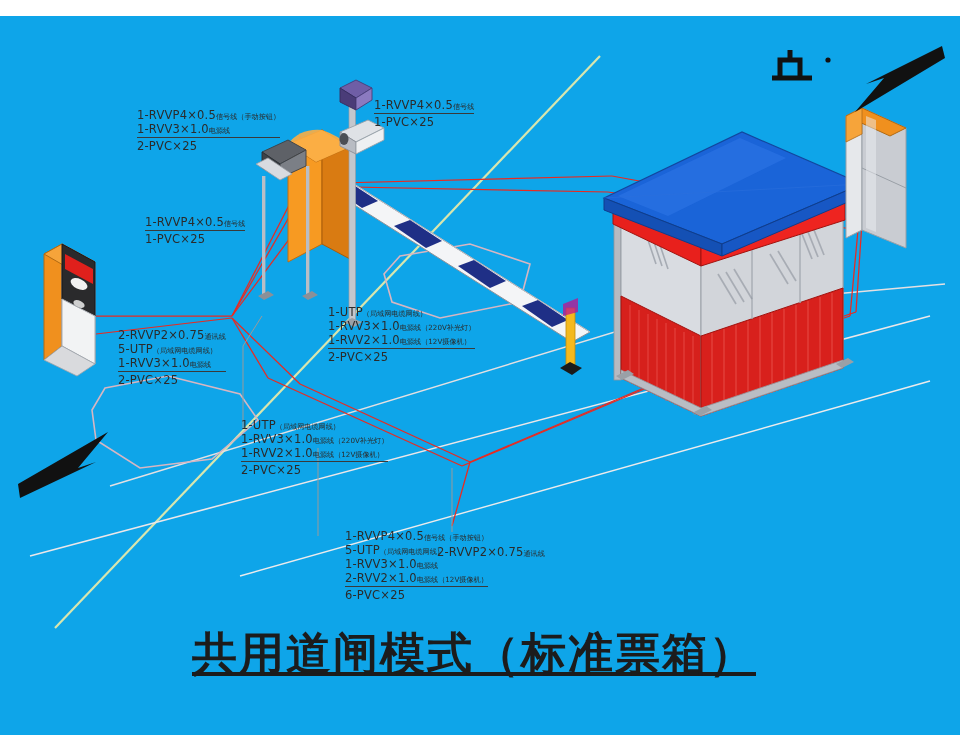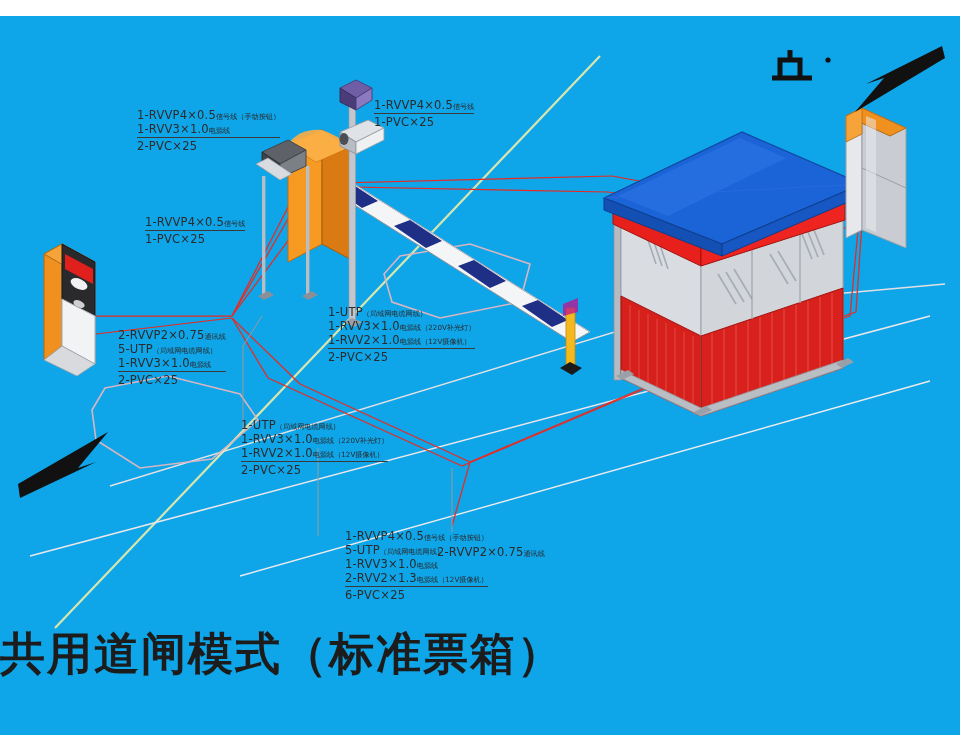--- a/index.html
+++ b/index.html
@@ -33,25 +33,27 @@
   .lbl .cn{ font-size:.62em; letter-spacing:0; }
   .lbl .rule{
     display:block;
     border-top:1px solid #3a3a3a;
     margin:1px 0 1px 0;
   }
   .title{
     position:absolute;
     left:0; top:608px;
     width:948px;
+    text-align:center;
     font-family:"DejaVu Sans","Liberation Sans",sans-serif;
     font-size:45px;
     font-weight:700;
     color:#1c1c1c;
     letter-spacing:2px;
+    text-decoration:underline;
   }
 </style>
 </head>
 <body>
 
 <div id="stage">
 
   <svg id="scene" viewBox="0 0 960 735">
 
     <g>
@@ -330,21 +332,21 @@
     <span class="ln"><span>1-RVV3×1.0</span><span class="cn">电源线（220V补光灯）</span></span>
     <span class="ln"><span>1-RVV2×1.0</span><span class="cn">电源线（12V摄像机）</span></span>
     <span class="rule"></span>
     <span class="ln">2-PVC×25</span>
   </div>
 
   <div class="lbl" style="left:345px; top:513px; font-size:11.5px;">
     <span class="ln"><span>1-RVVP4×0.5</span><span class="cn">信号线（手动按钮）</span></span>
     <span class="ln"><span>5-UTP</span><span class="cn">（局域网电缆网线）</span></span>
     <span class="ln"><span>1-RVV3×1.0</span><span class="cn">电源线</span></span>
-    <span class="ln"><span>2-RVV2×1.3</span><span class="cn">电源线（12V摄像机）</span></span>
+    <span class="ln"><span>2-RVV2×1.0</span><span class="cn">电源线（12V摄像机）</span></span>
     <span class="rule"></span>
     <span class="ln">6-PVC×25</span>
   </div>
 
   <div class="lbl" style="left:437px; top:529px; font-size:11.5px;">
     <span class="ln"><span>2-RVVP2×0.75</span><span class="cn">通讯线</span></span>
   </div>
 
   <div class="title">共用道闸模式（标准票箱）</div>
 

